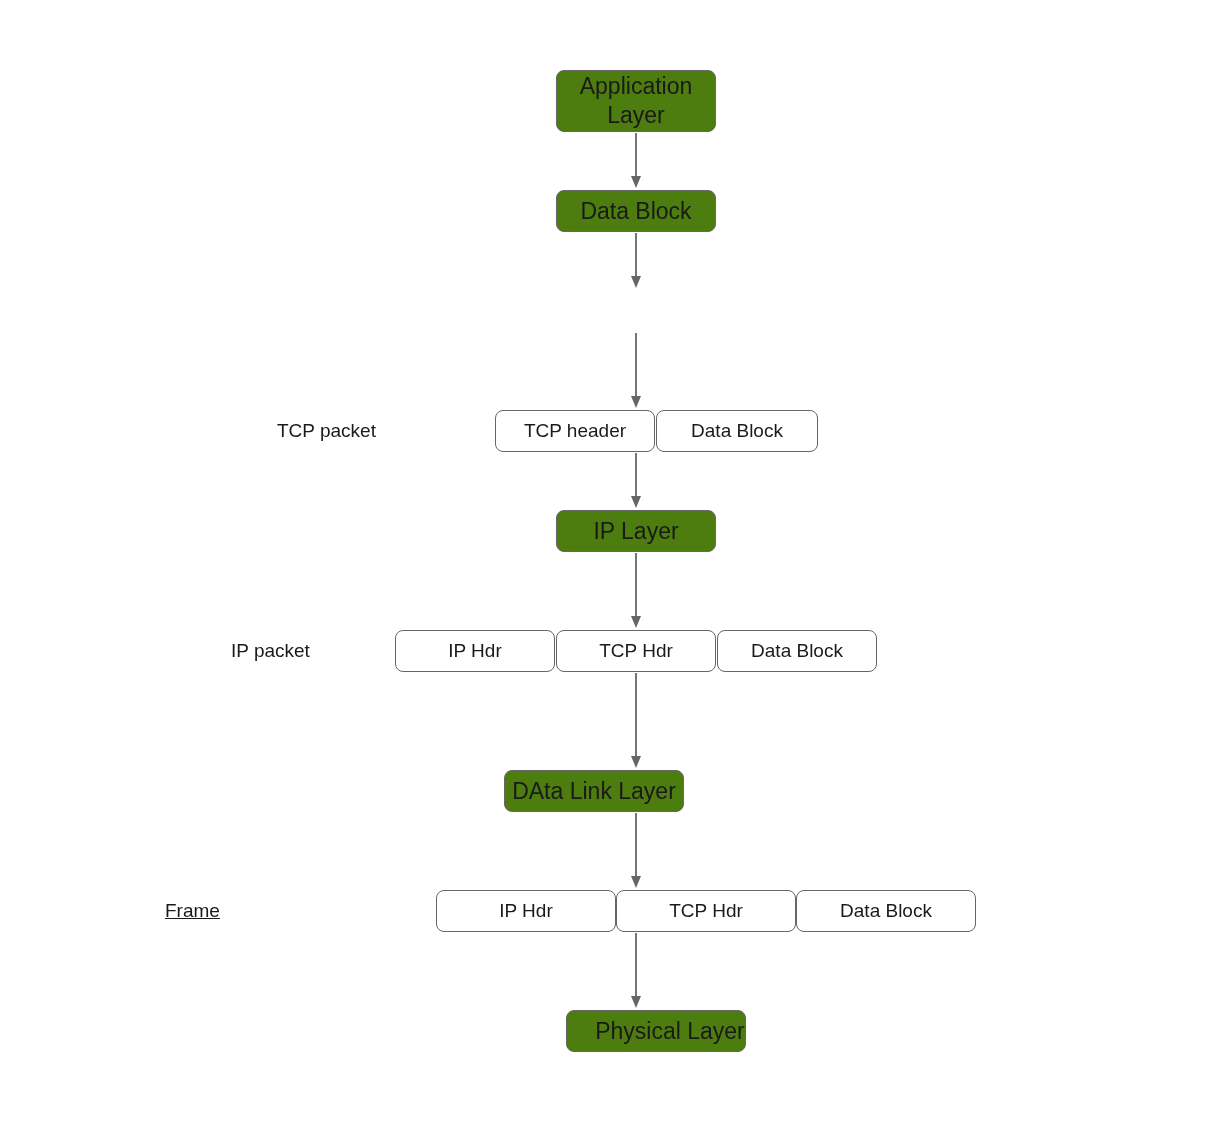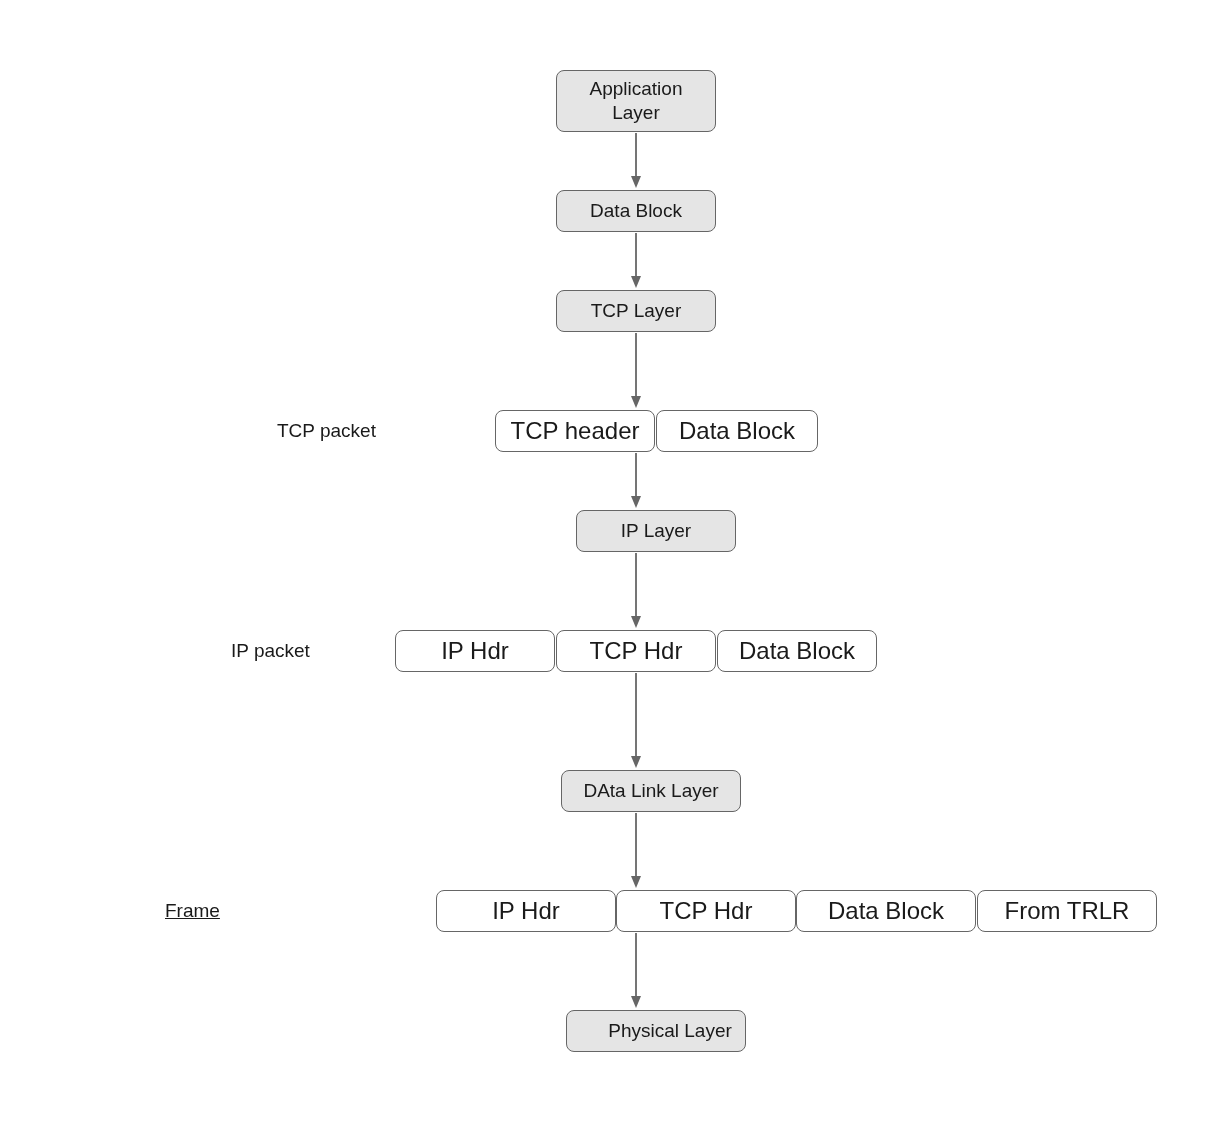--- a/index.html
+++ b/index.html
@@ -16,41 +16,41 @@
     width: 1232px;
     height: 1122px;
     background: #ffffff;
     overflow: hidden;
   }
   .node {
     position: absolute;
     box-sizing: border-box;
     border: 1.6px solid #666666;
     border-radius: 8px;
-    background: #e5e5e5;
+    background: #4d7c0f;
     display: flex;
     align-items: center;
     justify-content: center;
     text-align: center;
-    font-size: 19px;
+    font-size: 23px;
     line-height: 1.25;
     color: #1a1a1a;
     white-space: pre-line;
   }
   .seg {
     position: absolute;
     box-sizing: border-box;
     border: 1.6px solid #666666;
     border-radius: 8px;
     background: #ffffff;
     display: flex;
     align-items: center;
     justify-content: center;
     text-align: center;
-    font-size: 24px;
+    font-size: 19px;
     color: #1a1a1a;
   }
   .side-label {
     position: absolute;
     font-size: 19px;
     color: #1a1a1a;
     white-space: nowrap;
     text-align: center;
   }
   .arrow {
@@ -113,36 +113,34 @@
       <line x1="30" y1="0" x2="30" y2="66" stroke="#666666" stroke-width="1.8"></line>
       <polygon points="30,75 25,63 35,63" fill="#666666"></polygon>
     </svg>
   </div>
 
   <div class="node" style="left:556px; top:70px; width:160px; height:62px;">Application
 Layer</div>
 
   <div class="node" style="left:556px; top:190px; width:160px; height:42px;">Data Block</div>
 
-  <div class="node" style="left:556px; top:290px; width:160px; height:42px;">TCP Layer</div>
 
-  <div class="node" style="left:556px; top:510px; width:160px; height:42px;margin-left:20px;">IP Layer</div>
+  <div class="node" style="left:556px; top:510px; width:160px; height:42px;">IP Layer</div>
 
-  <div class="node" style="left:561px; top:770px; width:180px; height:42px;">DAta Link Layer</div>
+  <div class="node" style="left:504px; top:770px; width:180px; height:42px;">DAta Link Layer</div>
 
   <div class="node" style="left:566px; top:1010px; width:180px; height:42px;padding-left:28px;">Physical Layer</div>
 
   <div class="side-label" style="left:277px; top:420px;">TCP packet</div>
   <div class="seg" style="left:495px; top:410px; width:160px; height:42px;">TCP header</div>
   <div class="seg" style="left:656px; top:410px; width:162px; height:42px;">Data Block</div>
 
   <div class="side-label" style="left:231px; top:640px;">IP packet</div>
   <div class="seg" style="left:395px; top:630px; width:160px; height:42px;">IP Hdr</div>
   <div class="seg" style="left:556px; top:630px; width:160px; height:42px;">TCP Hdr</div>
   <div class="seg" style="left:717px; top:630px; width:160px; height:42px;">Data Block</div>
 
   <div class="side-label" style="left:165px; top:900px;text-decoration:underline;">Frame</div>
   <div class="seg" style="left:436px; top:890px; width:180px; height:42px;">IP Hdr</div>
   <div class="seg" style="left:616px; top:890px; width:180px; height:42px;">TCP Hdr</div>
   <div class="seg" style="left:796px; top:890px; width:180px; height:42px;">Data Block</div>
-  <div class="seg" style="left:977px; top:890px; width:180px; height:42px;">From TRLR</div>
 
 </div>
 
 </body></html>

